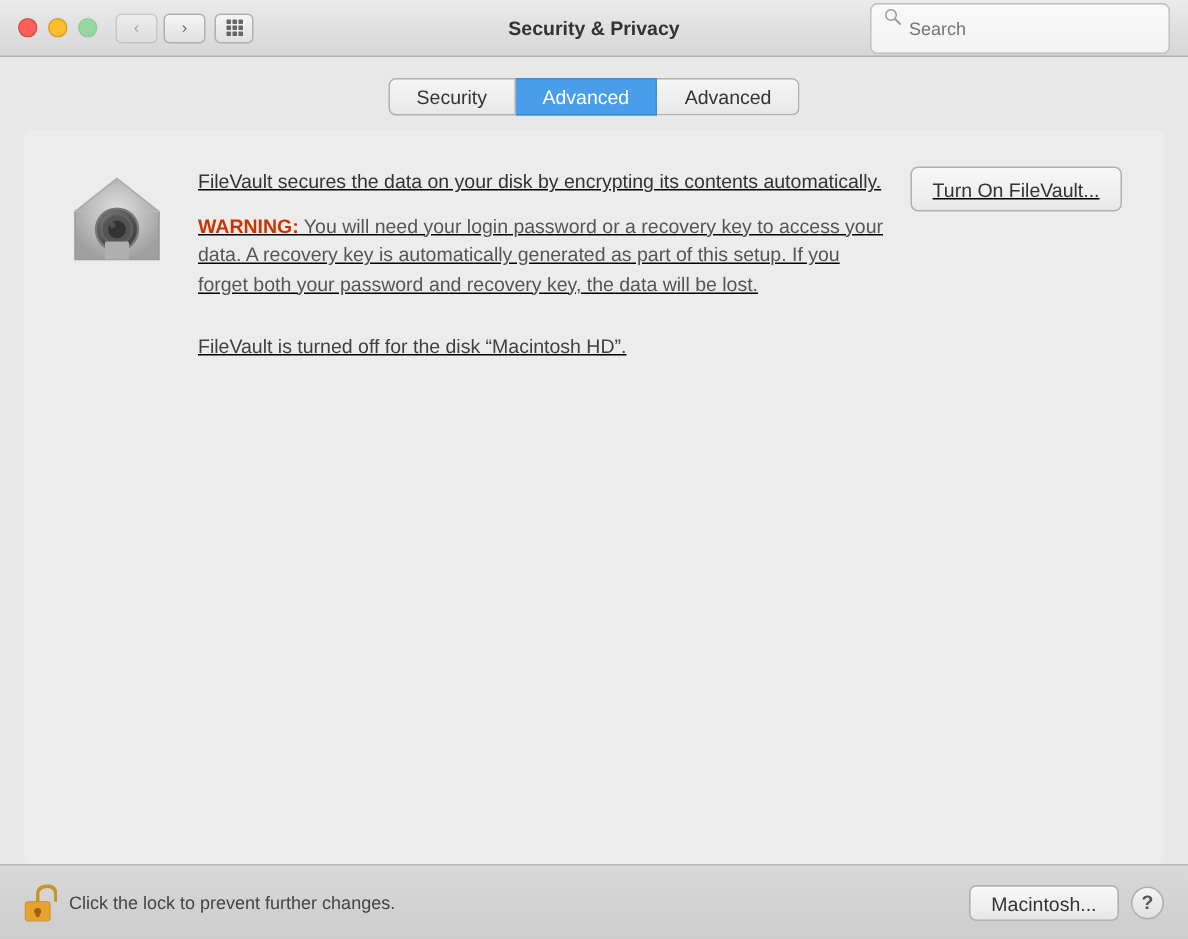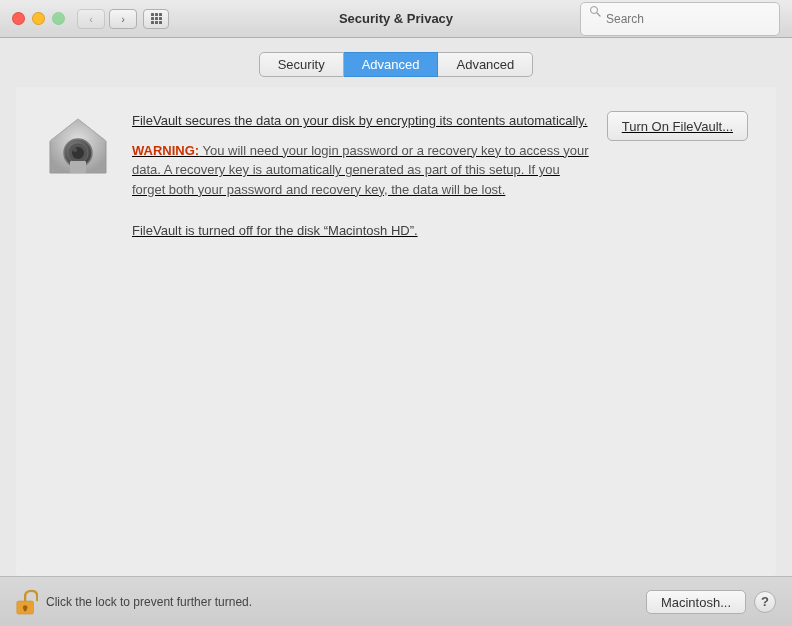--- a/index.html
+++ b/index.html
@@ -416,20 +416,20 @@
 
     <svg class="lock-svg" viewBox="0 0 22 28">
 
       <path d="M9,14 L9,8 Q9,2 16,2 Q22,2 22,8 L22,12" fill="none" stroke="#c8952a" stroke-width="2.5" stroke-linecap="round"></path>
 
       <rect x="0" y="13" width="18" height="14" rx="2" fill="#e8a030" stroke="#c8852a" stroke-width="0.5"></rect>
 
       <circle cx="9" cy="20" r="2.5" fill="#a06010"></circle>
       <rect x="7.5" y="20" width="3" height="4" rx="1" fill="#a06010"></rect>
     </svg>
-    <span class="lock-label">Click the lock to prevent further turned.</span>
+    <span class="lock-label">Click the lock to prevent further changes.</span>
   </div>
 
   <div class="bottom-right">
     <button class="advanced-btn">Macintosh...</button>
     <div class="help-btn">?</div>
   </div>
 </div>
 
 </body></html>

